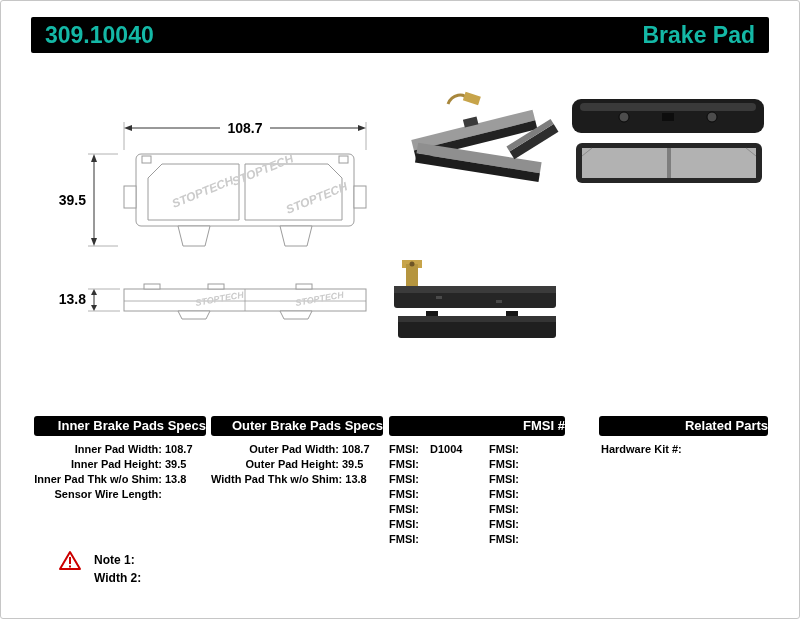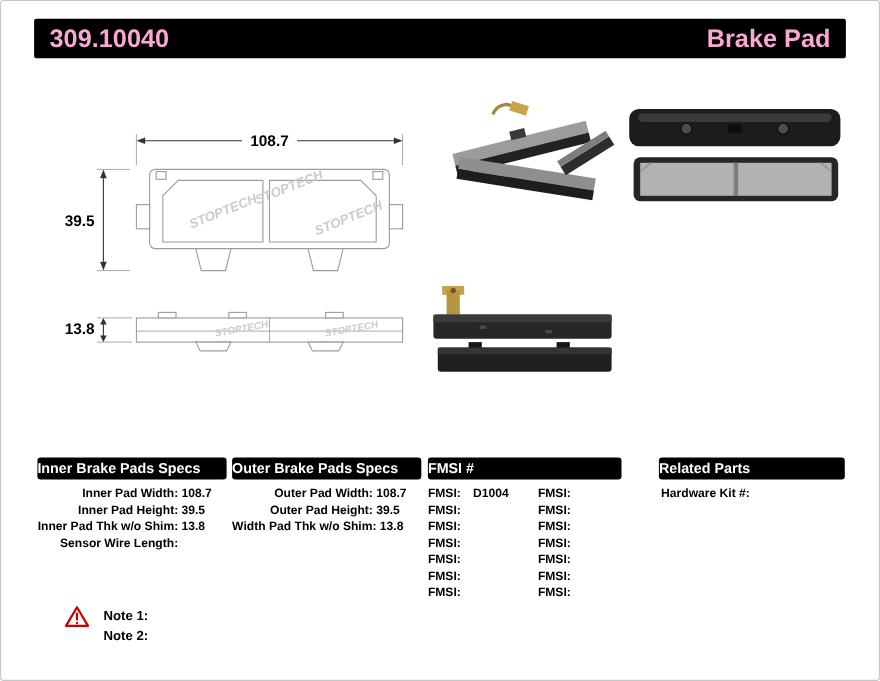--- a/index.html
+++ b/index.html
@@ -4,42 +4,42 @@
 <style>
   html,body{margin:0;padding:0;background:#fff;}
   .page{
     position:relative;width:800px;height:619px;box-sizing:border-box;
     background:#fff;border:1px solid #c6c6c6;border-radius:3px;
     font-family:"Liberation Sans",sans-serif;color:#000;overflow:hidden;
   }
   
   .topbar{
     position:absolute;left:30px;right:30px;top:16px;height:36px;
-    background:#000;color:#f9a8d4;border-radius:2px;
+    background:#000;color:#14b8a6;border-radius:2px;
     display:flex;justify-content:space-between;align-items:center;
     padding:0 14px;box-sizing:border-box;font-weight:bold;font-size:23px;
   }
   
   .fig{position:absolute;}
   .front-view{left:55px;top:105px;width:330px;height:160px;}
   .side-view{left:55px;top:272px;width:330px;height:60px;}
   .photo1{left:385px;top:85px;width:180px;height:105px;}
   .photo2{left:565px;top:90px;width:205px;height:100px;}
   .photo3{left:385px;top:255px;width:185px;height:100px;}
   svg text{font-family:"Liberation Sans",sans-serif;}
   .dim-text{font-size:14px;font-weight:bold;fill:#000;}
   .wmark{fill:#cbcbcb;font-size:12px;font-weight:bold;font-style:italic;}
   .wmark-sm{fill:#cbcbcb;font-size:9px;font-weight:bold;font-style:italic;}
   .outline{fill:#fff;stroke:#9c9c9c;stroke-width:1;}
   .dimline{stroke:#333;stroke-width:1;}
   .extline{stroke:#999;stroke-width:0.75;}
   
   .col-header{
     position:absolute;top:415px;height:20px;line-height:20px;background:#000;
-    color:#fff;font-weight:bold;font-size:13px;text-align:left;border-radius:3px;
+    color:#fff;font-weight:bold;font-size:13px;text-align:right;border-radius:3px;
   }
   .h-inner{left:33px;width:172px;}
   .h-outer{left:210px;width:172px;}
   .h-fmsi{left:388px;width:176px;}
   .h-related{left:598px;width:169px;}
   .spec-col{position:absolute;top:441px;font-size:11px;font-weight:bold;}
   .col-inner{left:33px;width:172px;}
   .col-outer{left:210px;width:172px;}
   .col-fmsi1{left:388px;width:100px;}
   .col-fmsi2{left:488px;width:90px;}
@@ -279,15 +279,15 @@
       <span class="val"></span>
     </div>
   </div>
 
   <svg class="warn-icon" viewBox="0 0 24 21">
     <path d="M 12,2 L 22,19 L 2,19 Z" fill="#fff" stroke="#cc0000" stroke-width="2" stroke-linejoin="round"></path>
     <rect x="11" y="7" width="2" height="7" fill="#cc0000"></rect>
     <rect x="11" y="15.5" width="2" height="2" fill="#cc0000"></rect>
   </svg>
   <div class="note note-1">Note 1:</div>
-  <div class="note note-2">Note 2:</div>
+  <div class="note note-2">Width 2:</div>
 
 </div>
 
 </body></html>

